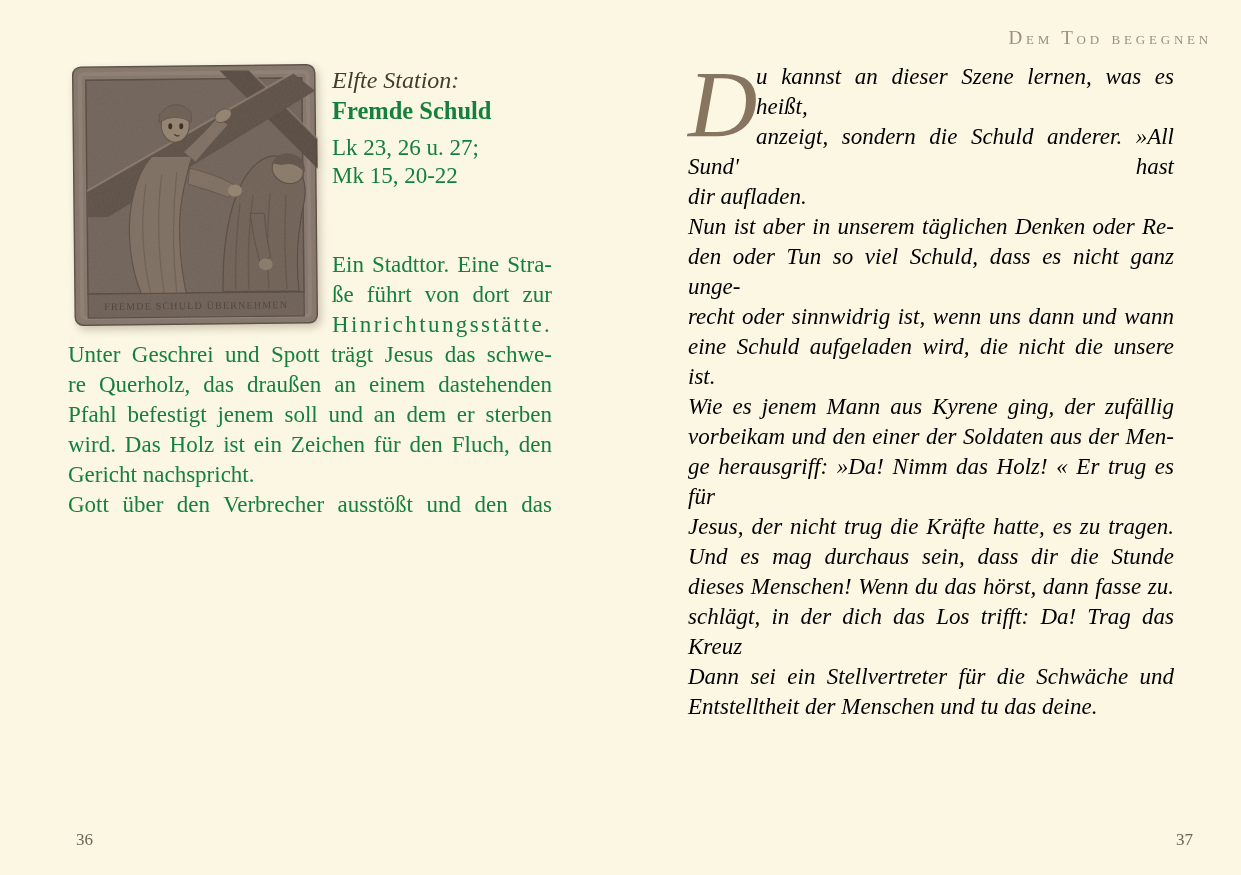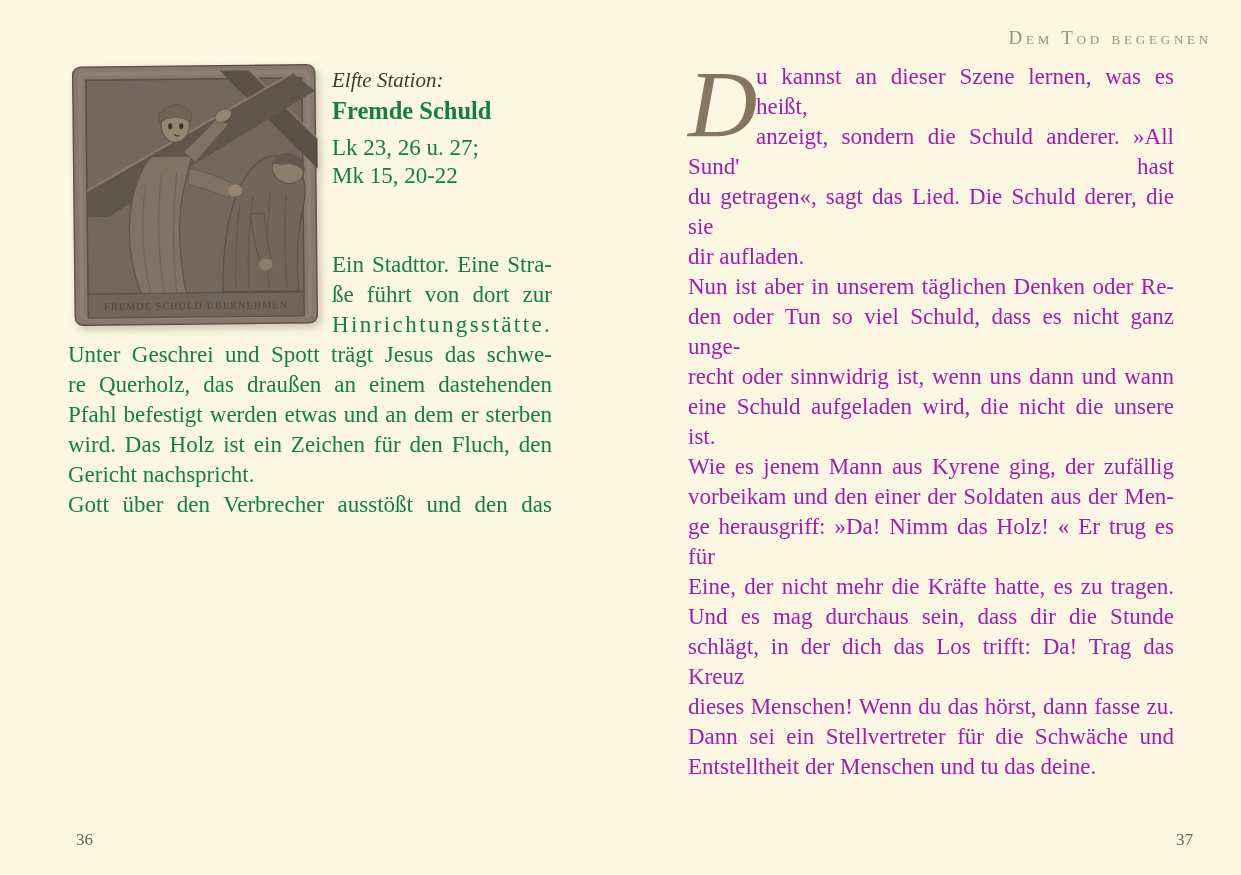--- a/index.html
+++ b/index.html
@@ -22,21 +22,21 @@
 
   
   .plaque{
     position:absolute;left:72px;top:64px;width:246px;height:264px;
   }
   .plaque svg{display:block;width:100%;height:100%;
     filter:drop-shadow(3px 4px 4px rgba(120,100,75,.35));}
 
   
   .station-block{position:absolute;left:332px;top:64px;width:224px;color:#453b2d;}
-  .station-label{font-style:italic;font-size:21px;line-height:32px;}
+  .station-label{font-style:italic;font-size:24px;line-height:32px;}
   .station-title .tline{font-weight:bold;font-size:24.5px;line-height:30px;}
   .scripture{margin-top:8px;}
   .scripture .tline{font-size:23px;line-height:28px;}
 
   
   .tline{
     font-size:23px;line-height:30px;color:#15803d;
     text-align:justify;text-align-last:justify;
     white-space:normal;
   }
@@ -45,21 +45,21 @@
   .tline.spread{letter-spacing:.105em;text-align-last:left;}
 
   .intro-block{position:absolute;left:332px;top:250px;width:220px;}
   .body-block{position:absolute;left:68px;top:340px;width:484px;}
 
   
   .right-text{
     position:absolute;left:688px;top:62px;width:486px;
   }
   .right-text .tline{
-    color:#a21caf;font-size:23px;line-height:30px;
+    font-style:italic;color:#000000;font-size:23px;line-height:30px;
   }
   .dropcap{
     float:left;width:64px;height:58px;margin:4px 4px 0 0;
     font-style:italic;font-size:96px;line-height:78px;
     color:#87755f;
   }
 
   .page-number{
     position:absolute;top:830px;
     font-size:17px;color:#6f6552;
@@ -134,46 +134,45 @@
 
   <div class="intro-block">
       <div class="tline">Ein Stadttor. Eine Stra-</div>
       <div class="tline">ße führt von dort zur</div>
       <div class="tline spread">Hinrichtungsstätte.</div>
     </div>
 
   <div class="body-block">
       <div class="tline">Unter Geschrei und Spott trägt Jesus das schwe-</div>
       <div class="tline">re Querholz, das draußen an einem dastehenden</div>
-      <div class="tline">Pfahl befestigt werden etwas und an dem er sterben</div>
+      <div class="tline">Pfahl befestigt jenem soll und an dem er sterben</div>
       <div class="tline">wird. Das Holz ist ein Zeichen für den Fluch, den</div>
       <div class="tline pend">Gericht nachspricht.</div>
       <div class="tline">Gott über den Verbrecher ausstößt und den das</div>
     </div>
 
   <div class="page-number left">36</div>
 
   <div class="right-text">
     <div class="dropcap">D</div>
     <div>
         <div class="tline">u kannst an dieser Szene lernen, was es heißt,</div>
         <div class="tline">anzeigt, sondern die Schuld anderer. »All Sund' hast</div>
-        <div class="tline">du getragen«, sagt das Lied. Die Schuld derer, die sie</div>
         <div class="tline pend">dir aufladen.</div>
         <div class="tline">Nun ist aber in unserem täglichen Denken oder Re-</div>
         <div class="tline">den oder Tun so viel Schuld, dass es nicht ganz unge-</div>
         <div class="tline">recht oder sinnwidrig ist, wenn uns dann und wann</div>
         <div class="tline">eine Schuld aufgeladen wird, die nicht die unsere ist.</div>
         <div class="tline">Wie es jenem Mann aus Kyrene ging, der zufällig</div>
         <div class="tline">vorbeikam und den einer der Soldaten aus der Men-</div>
         <div class="tline">ge herausgriff: »Da! Nimm das Holz! « Er trug es für</div>
-        <div class="tline">Eine, der nicht mehr die Kräfte hatte, es zu tragen.</div>
+        <div class="tline">Jesus, der nicht trug die Kräfte hatte, es zu tragen.</div>
         <div class="tline">Und es mag durchaus sein, dass dir die Stunde</div>
+        <div class="tline">dieses Menschen! Wenn du das hörst, dann fasse zu.</div>
         <div class="tline">schlägt, in der dich das Los trifft: Da! Trag das Kreuz</div>
-        <div class="tline">dieses Menschen! Wenn du das hörst, dann fasse zu.</div>
         <div class="tline">Dann sei ein Stellvertreter für die Schwäche und</div>
         <div class="tline pend">Entstelltheit der Menschen und tu das deine.</div>
       </div>
   </div>
 
   <div class="page-number right">37</div>
 
 </div>
 
 </body></html>

